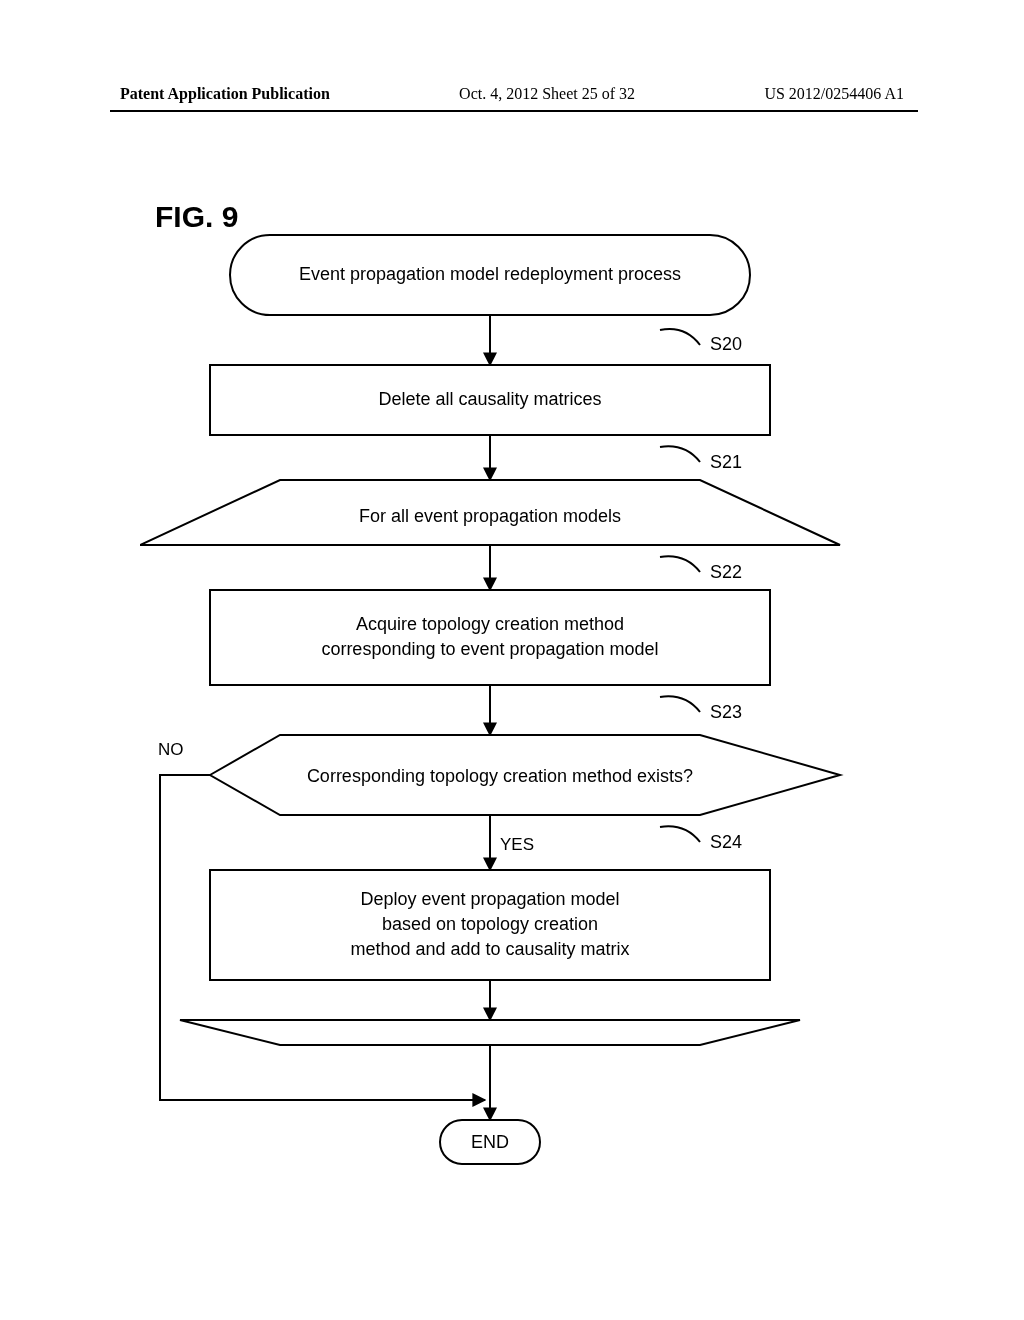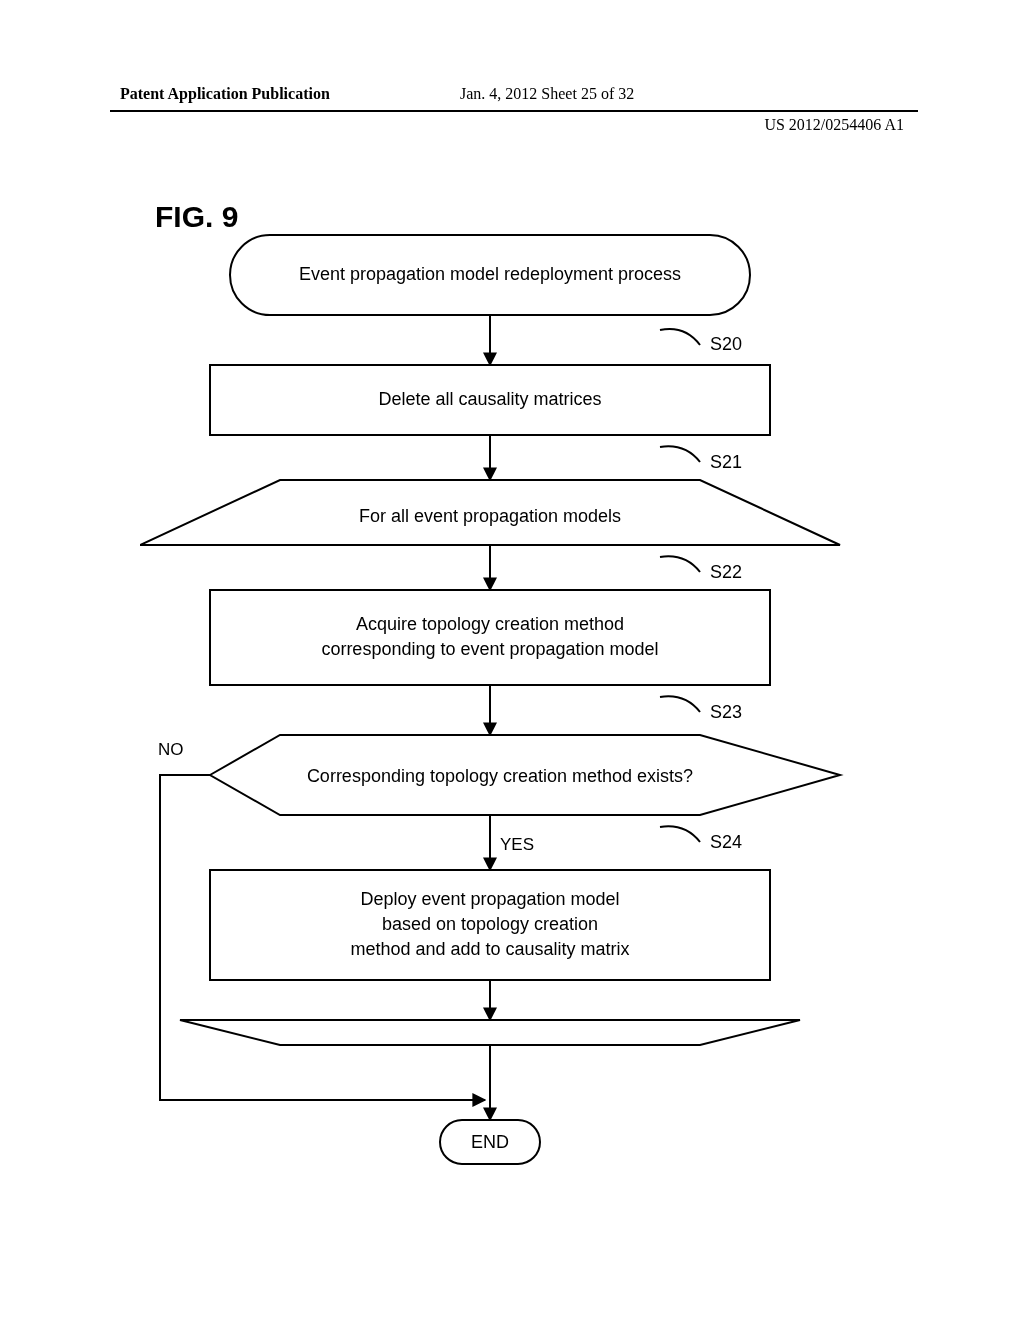--- a/index.html
+++ b/index.html
@@ -16,21 +16,21 @@
     top: 85px;
     left: 0;
     width: 1024px;
     display: flex;
     justify-content: space-between;
     padding: 0 120px;
     box-sizing: border-box;
     font-size: 16px;
   }
   .header .left { font-weight: bold; }
-  .header .right { font-weight: normal; margin-top: 31px; }
+  .header .right { font-weight: normal; }
   .header-line {
     position: absolute;
     top: 110px;
     left: 110px;
     width: 808px;
     height: 2px;
     background: #000;
   }
   .figlabel {
     position: absolute;
@@ -61,21 +61,21 @@
   }
   .shape { fill: #fff; stroke: #000; stroke-width: 2; }
   .line { stroke: #000; stroke-width: 2; fill: none; }
   .arrowhead { fill: #000; }
 </style>
 </head>
 <body>
 
 <div class="header">
   <span class="left">Patent Application Publication</span>
-  <span>Jan. 4, 2012  Sheet 25 of 32</span>
+  <span>Oct. 4, 2012  Sheet 25 of 32</span>
   <span class="right">US 2012/0254406 A1</span>
 </div>
 <div class="header-line"></div>
 
 <div class="figlabel">FIG. 9</div>
 
 <svg class="flow" width="760" height="960">
   <defs>
     <marker id="arrow" viewBox="0 0 10 10" refX="9" refY="5" markerWidth="7" markerHeight="7" orient="auto">
       <path d="M0 0 L10 5 L0 10 z" class="arrowhead"></path>

